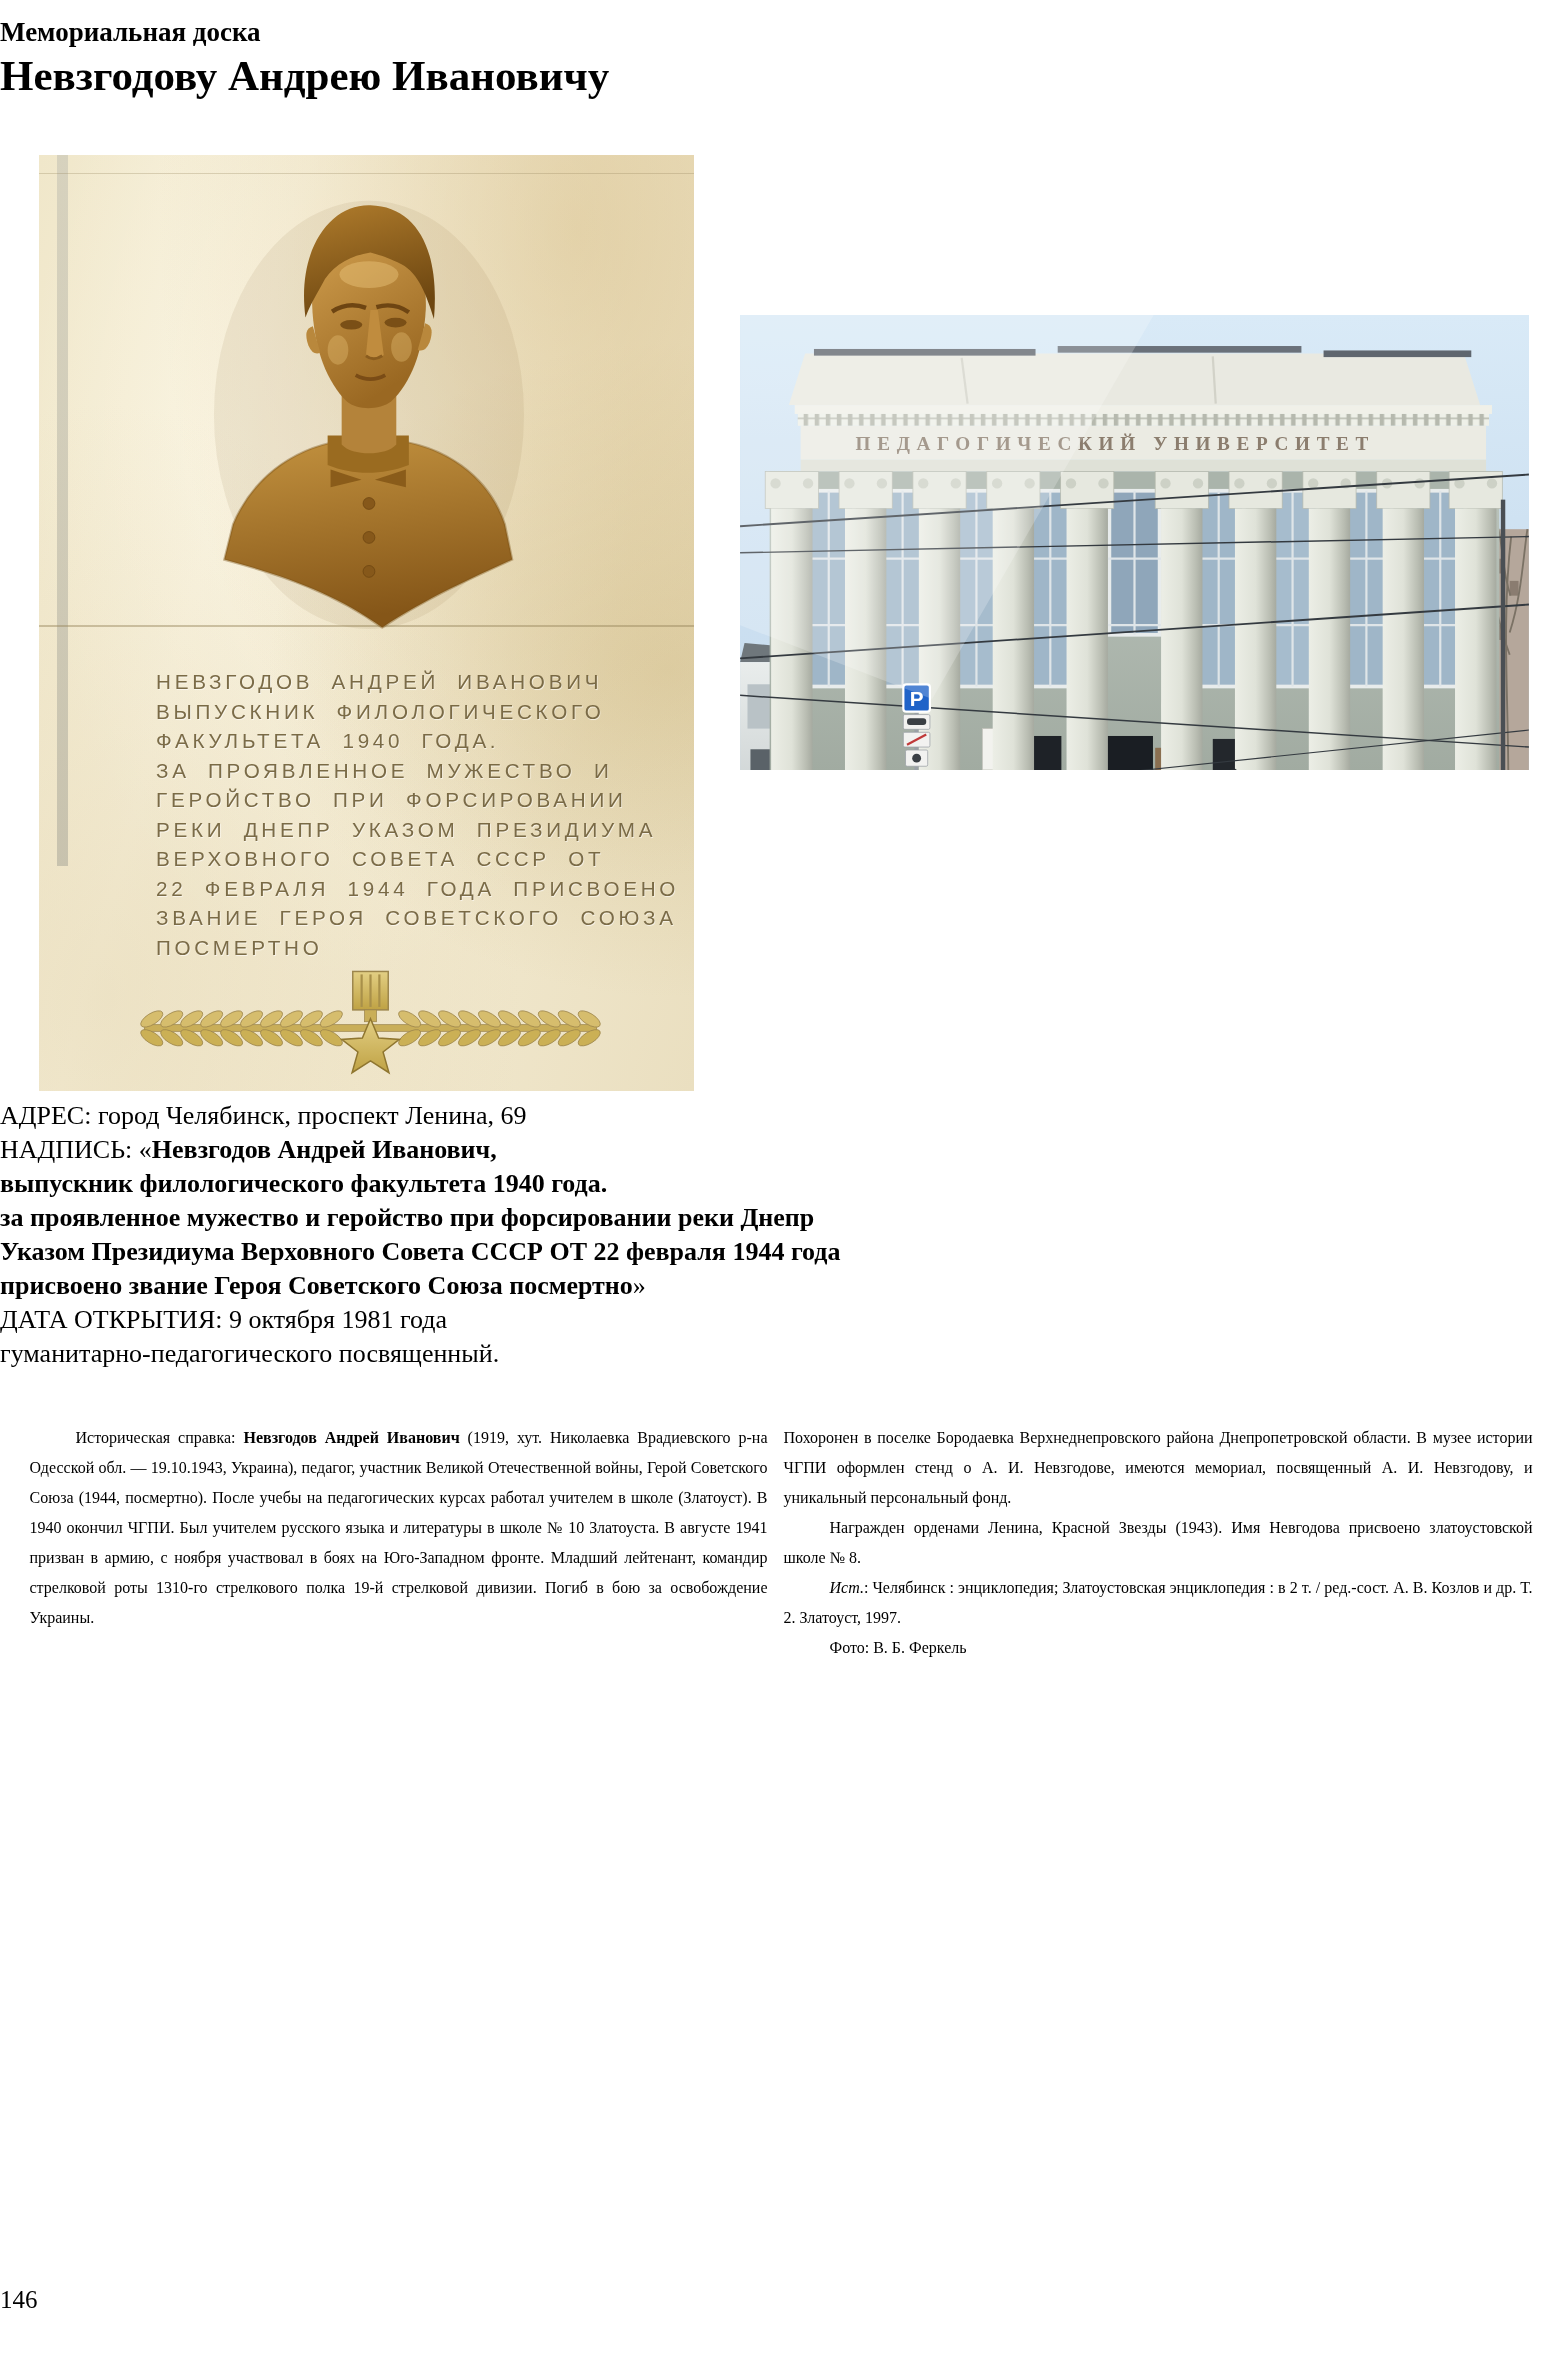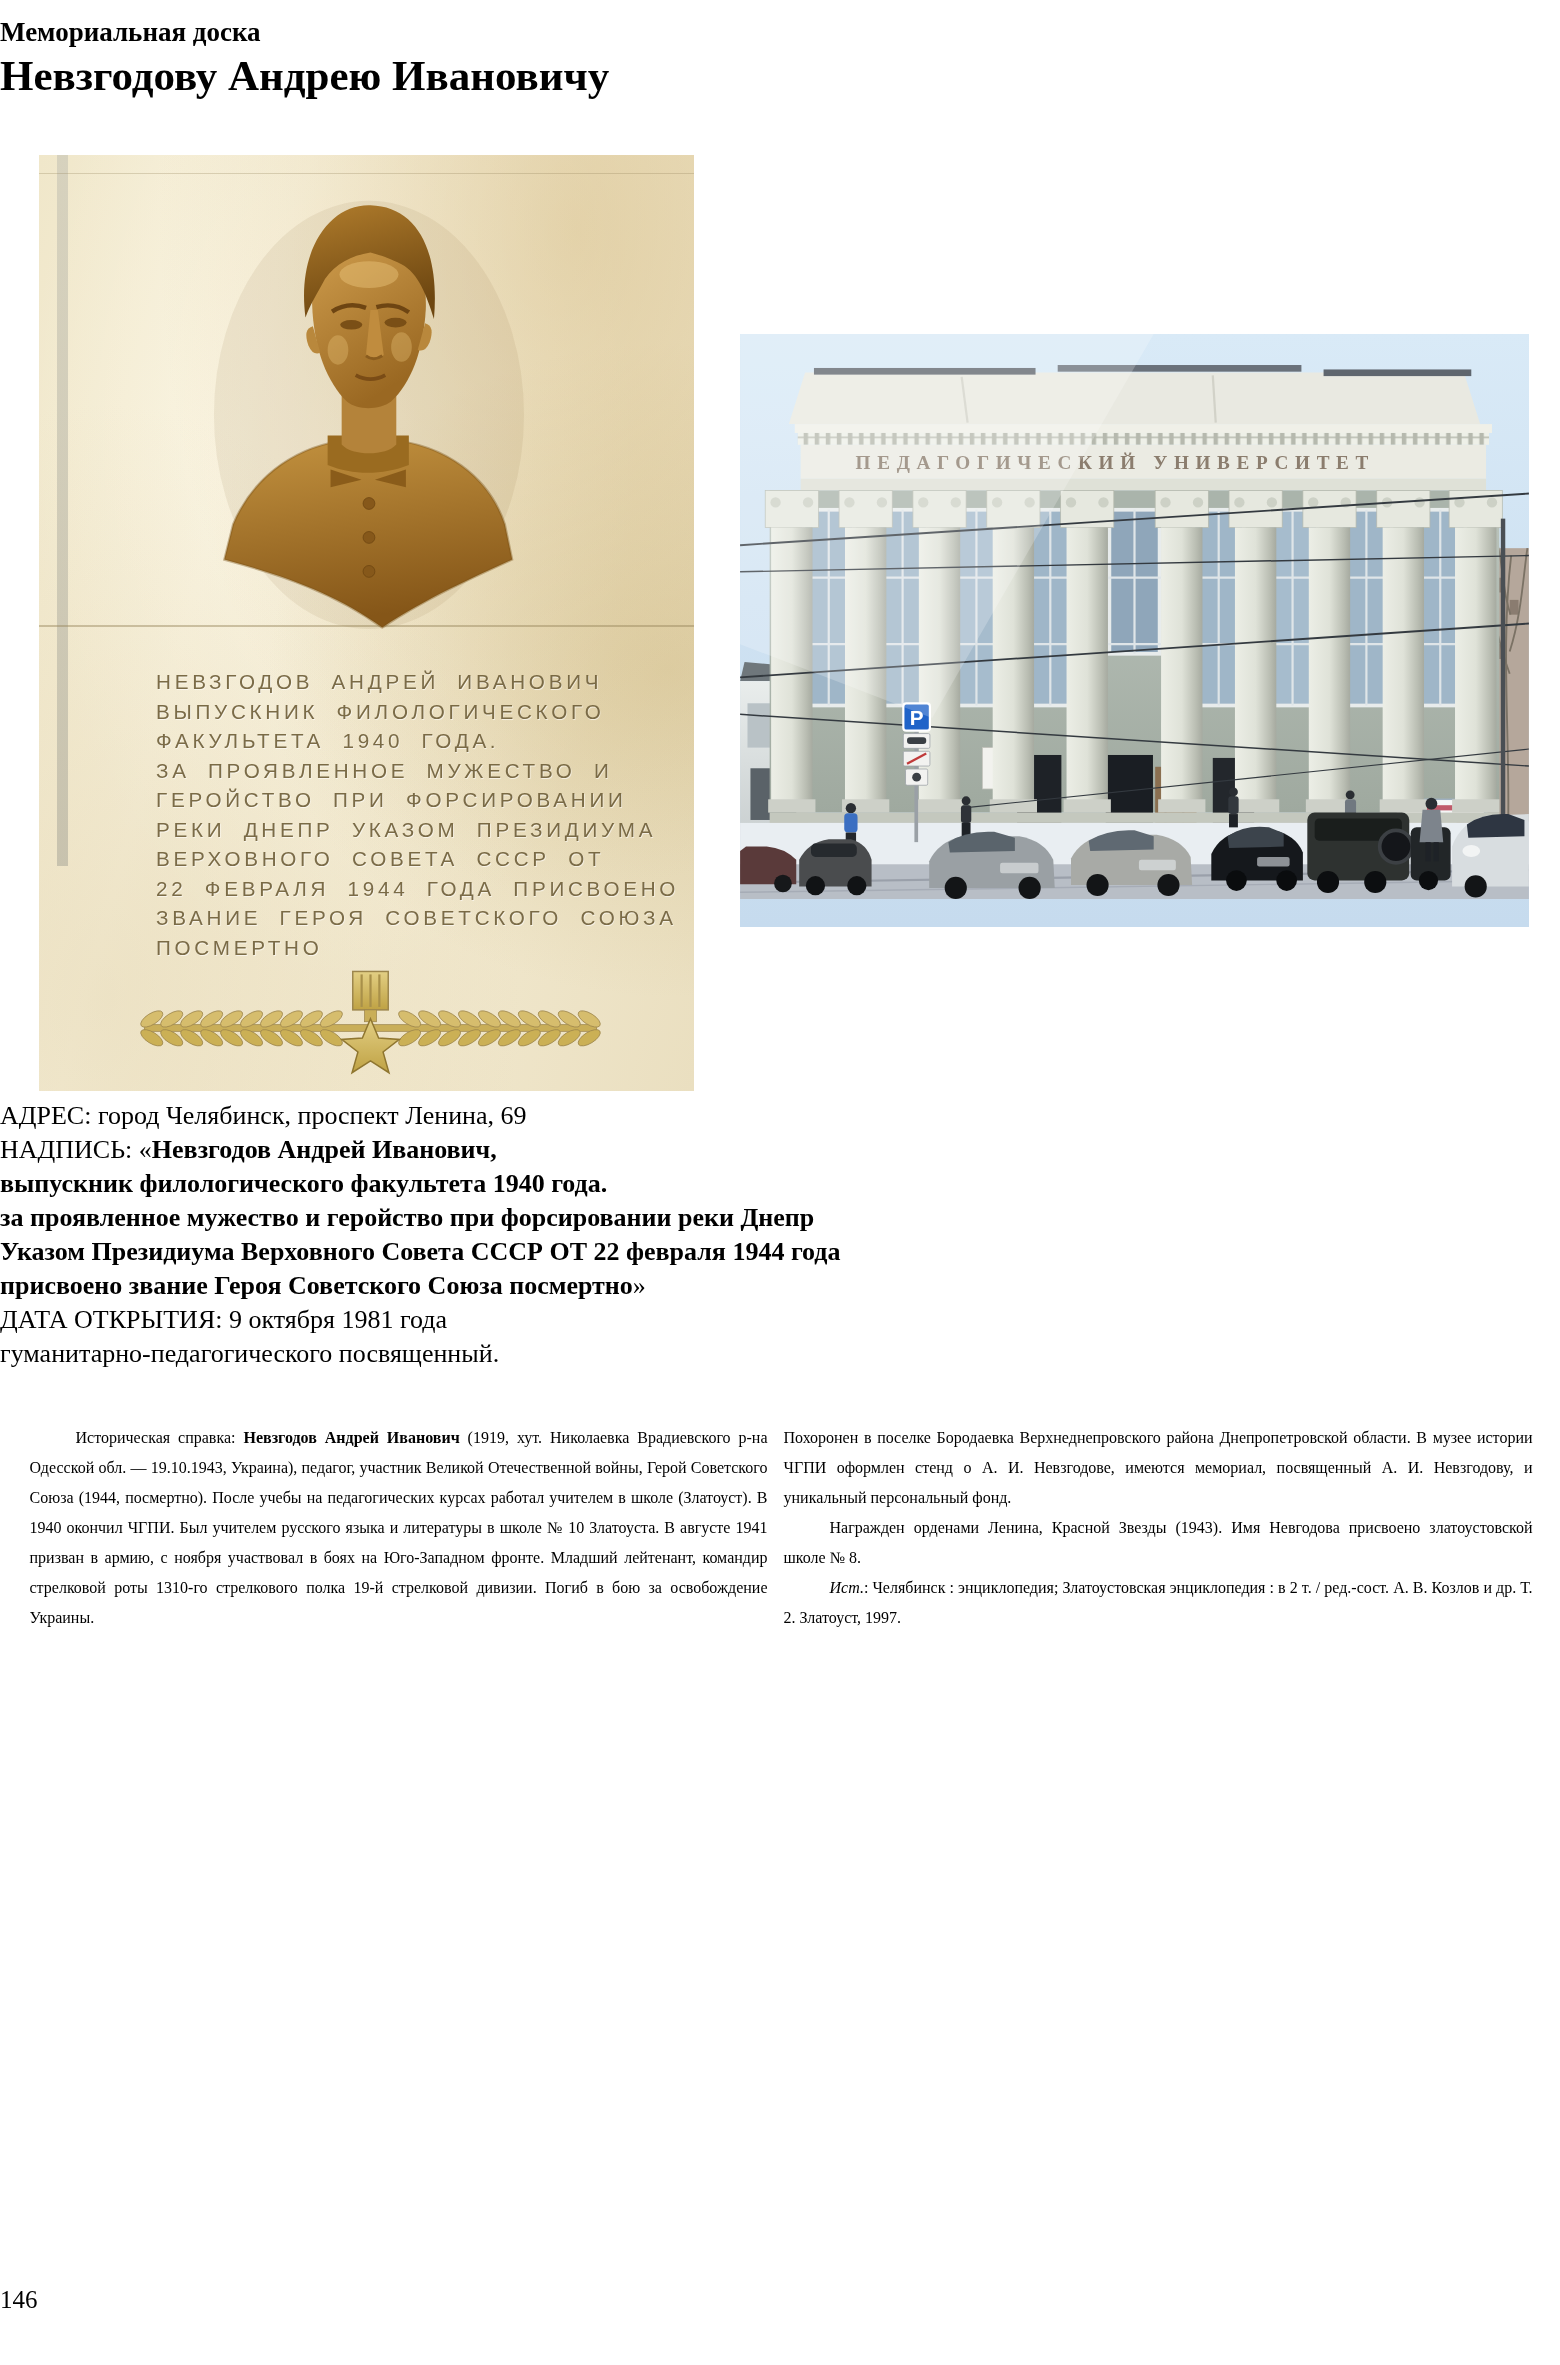--- a/index.html
+++ b/index.html
@@ -31,21 +31,21 @@
   .engraving{
     position:absolute;left:117px;top:512px;width:473px;
     font-family:"Liberation Sans", sans-serif;
     font-size:20.7px;line-height:29.5px;letter-spacing:3.7px;word-spacing:8.9px;
     color:rgba(112,96,58,.92);text-shadow:0.7px 0.7px 0.7px rgba(255,255,255,.65);
     white-space:nowrap;
   }
   .garland{position:absolute;left:95px;top:812px;width:473px;height:122px;}
   
   .building{
-    position:absolute;left:740px;top:334px;width:789px;height:593px;overflow:hidden;
+    position:absolute;left:740px;top:315px;width:789px;height:455px;overflow:hidden;
     background:linear-gradient(180deg,#d9eaf7 0%,#cfe2f2 45%,#c6dbee 100%);
   }
   .building svg{position:absolute;left:0;top:0;}
   
   .info{
     position:absolute;top:1099px;left:0;width:100%;text-align:left;
     font-size:26px;line-height:34px;
   }
   .info b{font-weight:bold;}
   
@@ -499,17 +499,18 @@
 </div>
 
 <div class="cols">
   <div class="col">
     <p class="ind"><span>Историческая справка: </span><b>Невзгодов Андрей Иванович</b><span> (1919, хут. Николаевка Врадиевского р-на Одесской обл. — 19.10.1943, Украина), педагог, участник Великой Отечественной войны, Герой Советского Союза (1944, посмертно). После учебы на педагогических курсах работал учителем в школе (Златоуст). В 1940 окончил ЧГПИ. Был учителем русского языка и литературы в школе № 10 Златоуста. В августе 1941 призван в армию, с ноября участвовал в боях на Юго-Западном фронте. Младший лейтенант, командир стрелковой роты 1310-го стрелкового полка 19-й стрелковой дивизии. Погиб в бою за освобождение Украины.</span></p>
   </div>
   <div class="col">
     <p>Похоронен в поселке Бородаевка Верхнеднепровского района Днепропетровской области. В музее истории ЧГПИ оформлен стенд о А. И. Невзгодове, имеются мемориал, посвященный А. И. Невзгодову, и уникальный персональный фонд.</p>
     <p class="ind">Награжден орденами Ленина, Красной Звезды (1943). Имя Невгодова присвоено златоустовской школе № 8.</p>
     <p class="ind"><span class="it">Ист.</span><span>: Челябинск : энциклопедия; Златоустовская энциклопедия : в 2 т. / ред.-сост. А. В. Козлов и др. Т. 2. Златоуст, 1997.</span></p>
+    <p class="ind">Фото: В. Б. Феркель</p>
   </div>
 </div>
 
 <div class="pagenum">146</div>
 
 
 </body></html>

